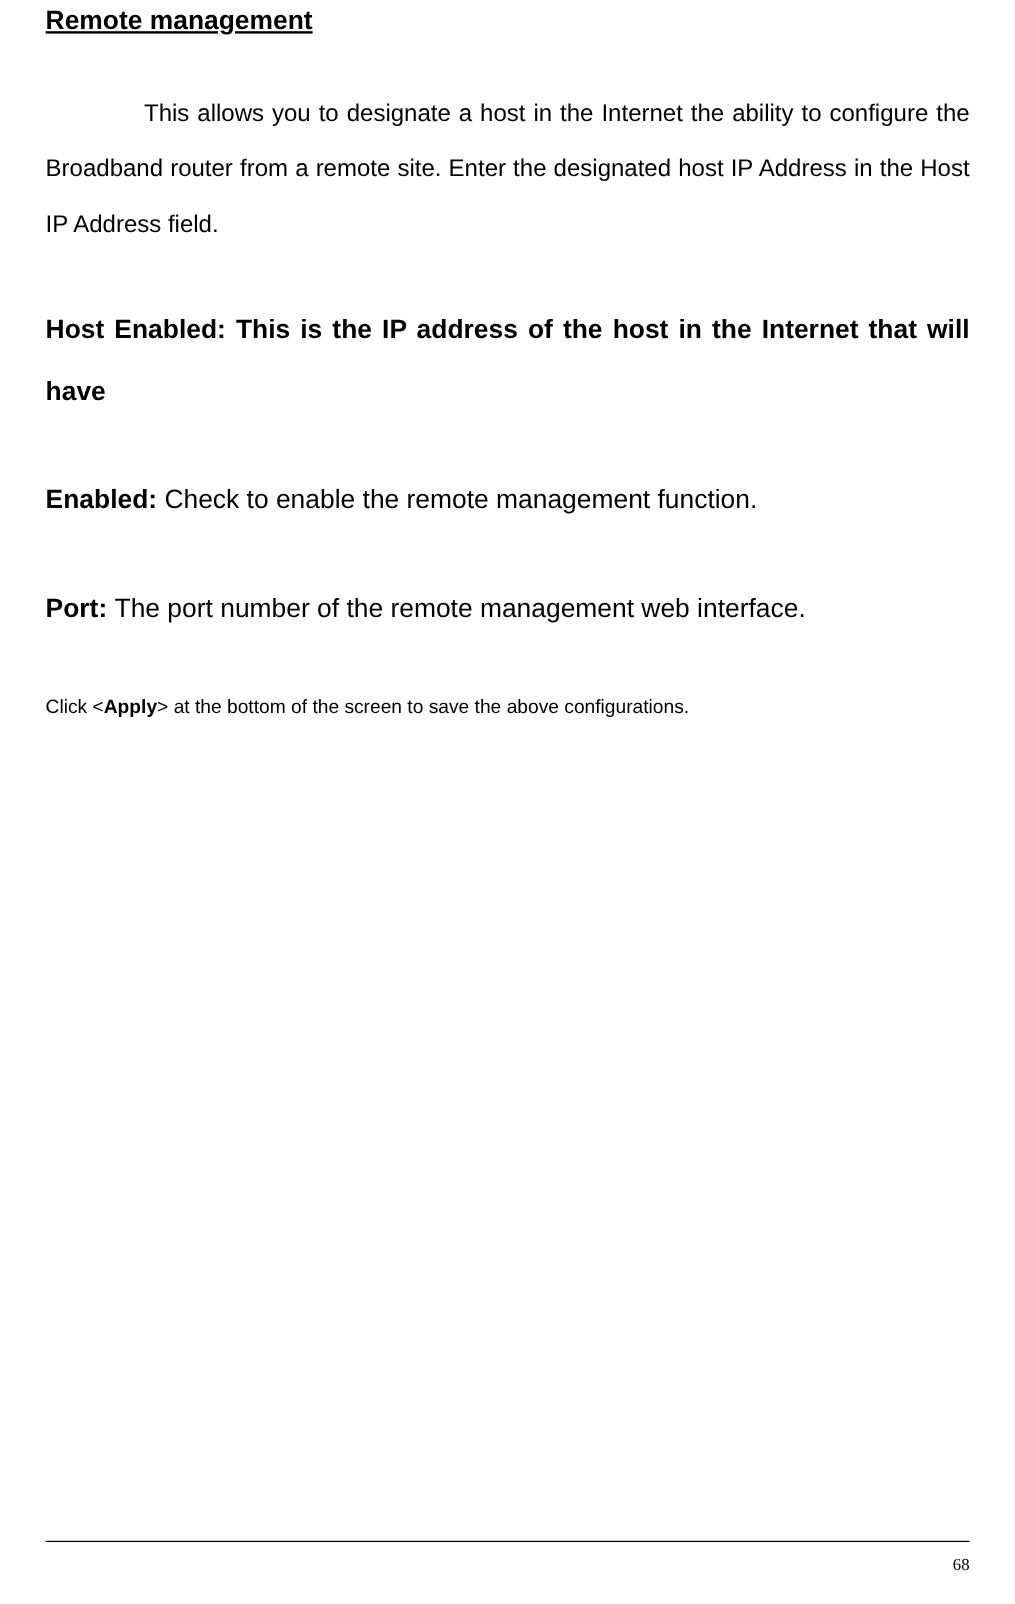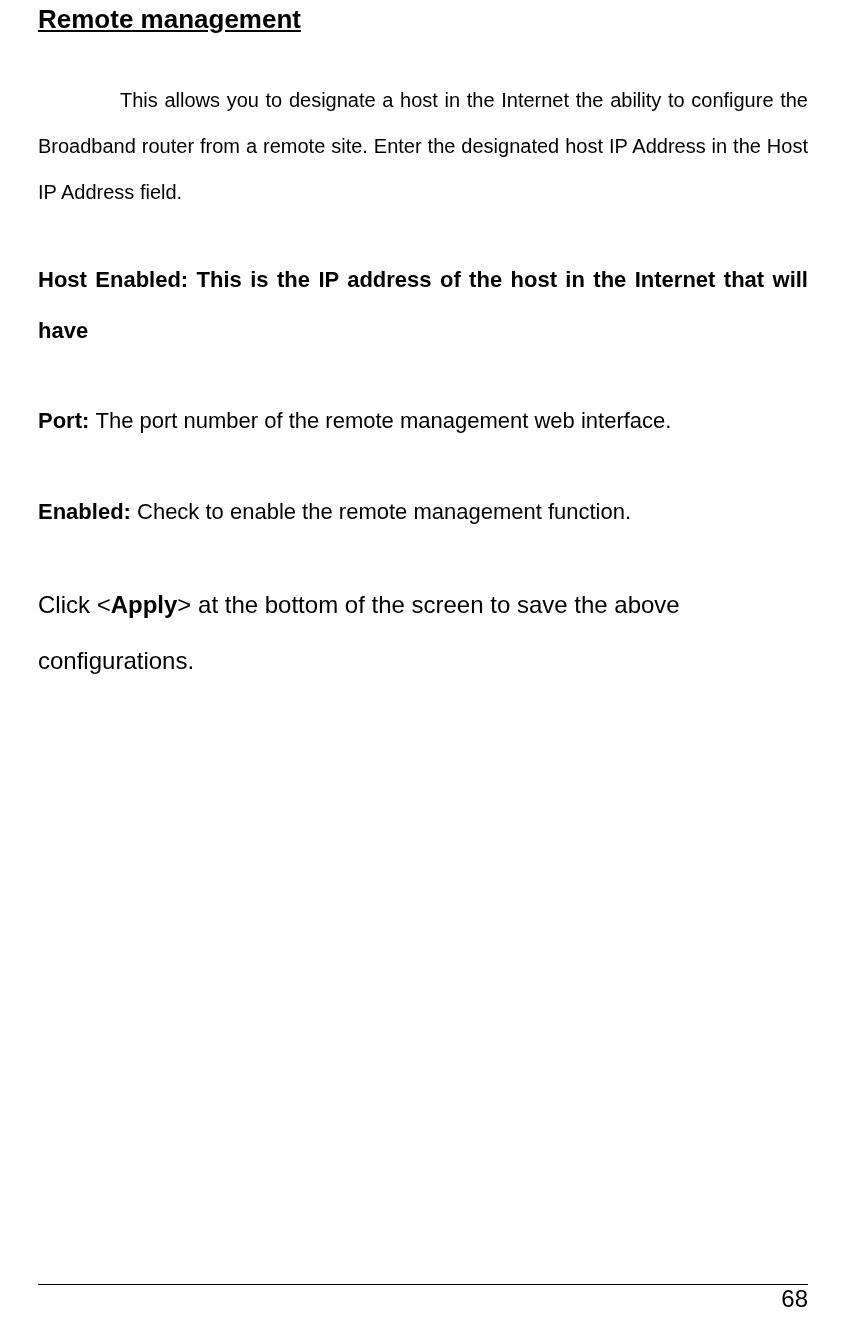--- a/index.html
+++ b/index.html
@@ -13,21 +13,21 @@
       width: 846px;
       height: 1337px;
       position: relative;
       padding: 0 38px;
       color: #000000;
     }
     .content {
       padding-top: 4px;
     }
     .section-title {
-      font-size: 26px;
+      font-size: 22px;
       font-weight: bold;
       text-decoration: underline;
       margin-bottom: 42px;
     }
     .intro-paragraph {
       font-size: 20px;
       line-height: 2.3;
       text-align: justify;
       margin-bottom: 40px;
       text-indent: 82px;
@@ -45,33 +45,33 @@
       display: inline;
       font-weight: bold;
     }
     .host-address-continuation {
       font-size: 22px;
       line-height: 2.3;
       text-align: justify;
       padding-left: 162px;
     }
     .apply-block {
-      font-size: 24px;
+      font-size: 16px;
       line-height: 2.3;
       margin-bottom: 40px;
     }
     .apply-bold {
       font-weight: bold;
     }
     .page-number {
       position: absolute;
       bottom: 24px;
       right: 38px;
-      font-size: 24px;
-      font-family: Liberation Sans, sans-serif;
+      font-size: 14px;
+      font-family: Liberation Serif, serif;
     }
     .page-rule {
       position: absolute;
       bottom: 52px;
       left: 38px;
       right: 38px;
       border-top: 1px solid #000;
     }
   </style>
 </head>
@@ -80,25 +80,25 @@
 <div class="content">
   <h2 class="section-title">Remote management</h2>
 
   <p class="intro-paragraph">This allows you to designate a host in the Internet the ability to configure the Broadband router from a remote site. Enter the designated host IP Address in the Host IP Address field.</p>
 
   <div class="definition-block">
     <span class="term">Host Enabled: </span><span class="host-address-desc">This is the IP address of the host in the Internet that will have</span>
   </div>
 
   <p class="definition-block">
-    <span class="term">Port: </span><span>The port number of the remote management web interface.</span>
+    <span class="term">Enabled: </span><span>Check to enable the remote management function.</span>
   </p>
 
   <p class="definition-block">
-    <span class="term">Enabled: </span><span>Check to enable the remote management function.</span>
+    <span class="term">Port: </span><span>The port number of the remote management web interface.</span>
   </p>
 
   <p class="apply-block">
     <span>Click &lt;</span><span class="apply-bold">Apply</span><span>&gt; at the bottom of the screen to save the above configurations.</span>
   </p>
 </div>
 
 <div class="page-rule"></div>
 <div class="page-number">68</div>
 

